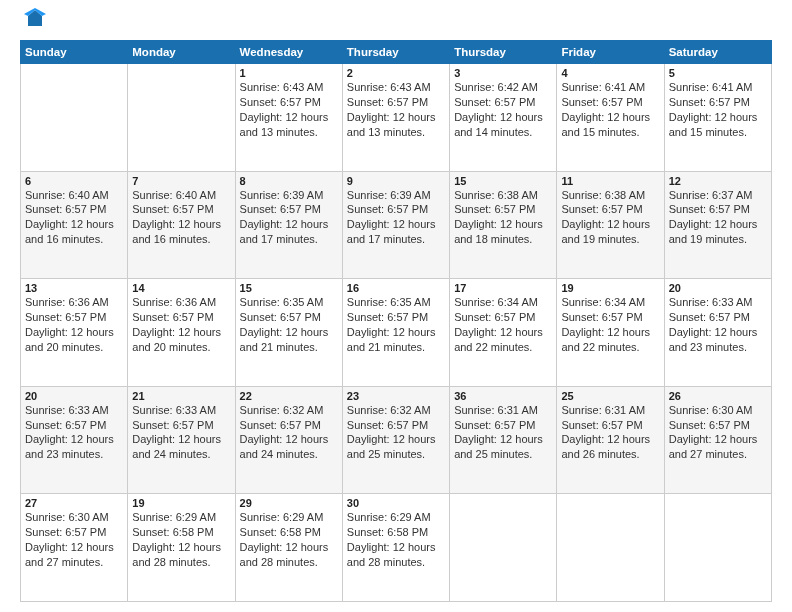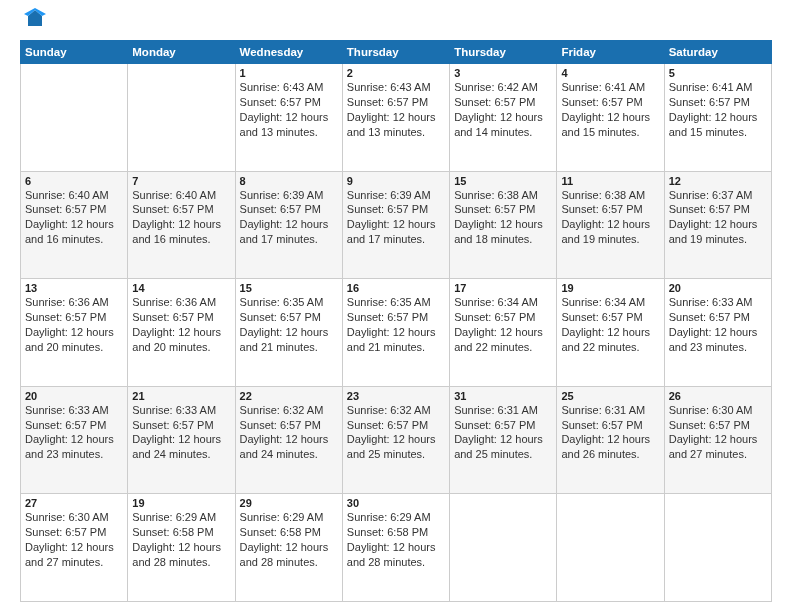--- a/index.html
+++ b/index.html
@@ -283,21 +283,21 @@
 Sunset: 6:57 PM
 Daylight: 12 hours and 24 minutes.</div>
           </td>
           <td>
             <span class="day-num">23</span>
             <div class="day-info" style="white-space: pre-line;">Sunrise: 6:32 AM
 Sunset: 6:57 PM
 Daylight: 12 hours and 25 minutes.</div>
           </td>
           <td>
-            <span class="day-num">31</span>
+            <span class="day-num">36</span>
             <div class="day-info" style="white-space: pre-line;">Sunrise: 6:31 AM
 Sunset: 6:57 PM
 Daylight: 12 hours and 25 minutes.</div>
           </td>
           <td>
             <span class="day-num">25</span>
             <div class="day-info" style="white-space: pre-line;">Sunrise: 6:31 AM
 Sunset: 6:57 PM
 Daylight: 12 hours and 26 minutes.</div>
           </td>

